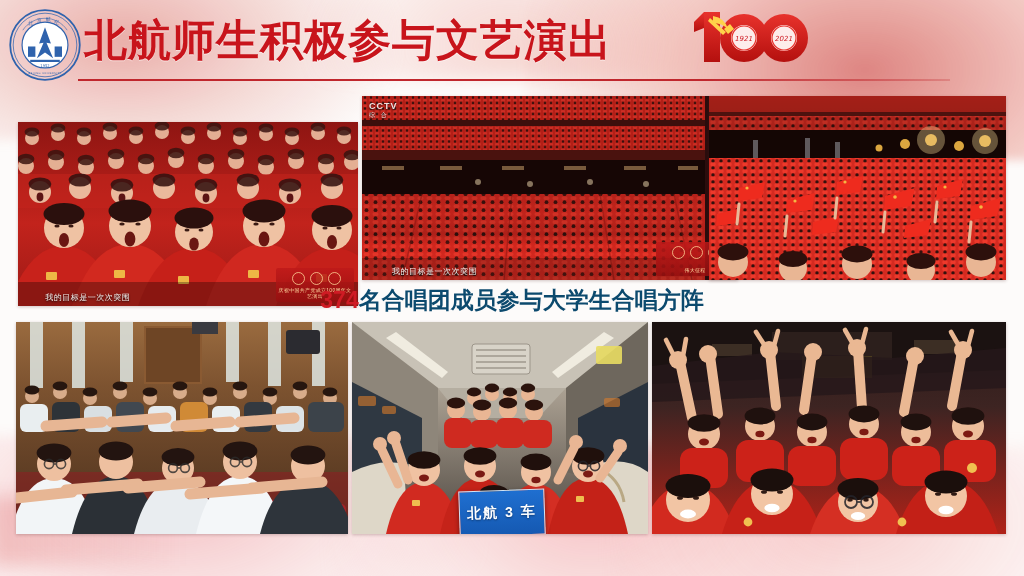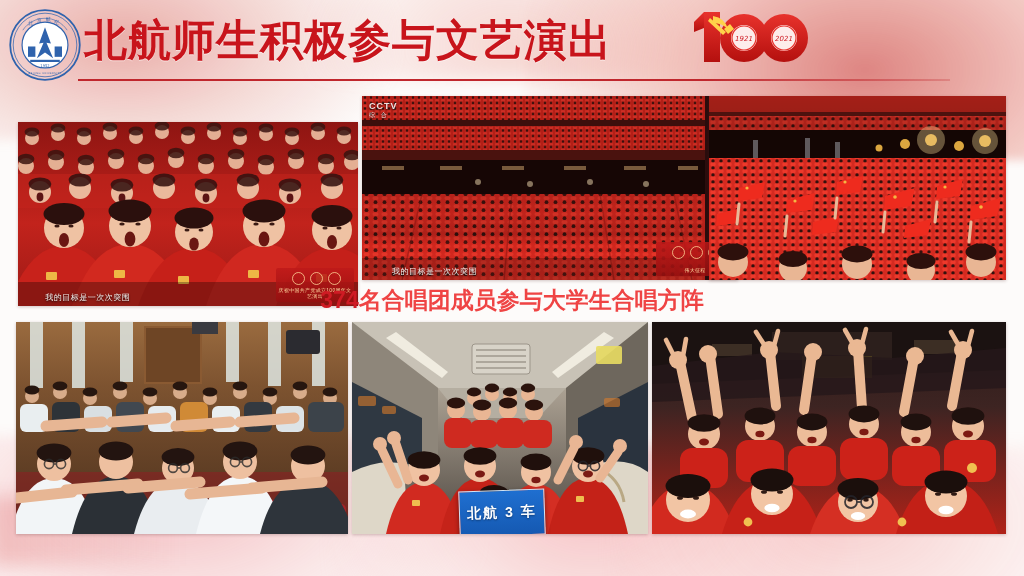--- a/index.html
+++ b/index.html
@@ -87,21 +87,21 @@
   #photo-bus{          left:352px; top:322px;width:296px;height:212px;}
   #photo-selfie{       left:652px; top:322px;width:354px;height:212px;}
 
   
   .caption{
     position:absolute;width:1024px;text-align:center;
     font-weight:bold;white-space:nowrap;
   }
   #caption-mid{top:286px;font-size:23px;line-height:28px;}
   #caption-bottom{top:543px;font-size:23px;line-height:28px;}
-  .cap-dark{color:#ef4444;}
+  .cap-dark{color:#0c4a6e;}
   .cap-red{color:#cf1b24;}
   .ovl-sub{
     position:absolute;left:8%;bottom:3px;font-size:8px;
     color:#f4f0ee;letter-spacing:.5px;
     text-shadow:0 1px 2px rgba(0,0,0,.9);white-space:nowrap;
   }
   .ovl-logo{
     position:absolute;left:7px;top:5px;font-size:9px;font-weight:bold;
     color:rgba(255,255,255,.88);letter-spacing:1px;
     text-shadow:0 1px 2px rgba(0,0,0,.8);

